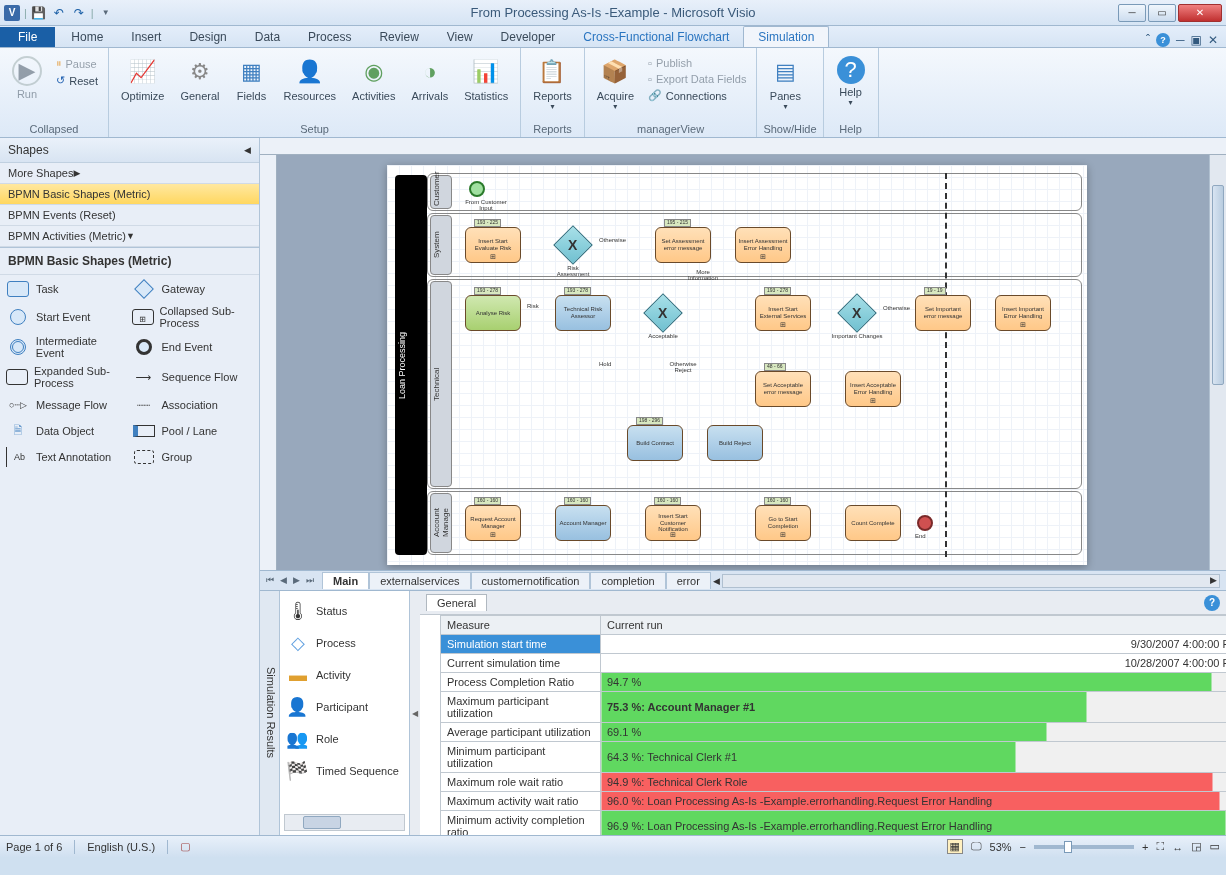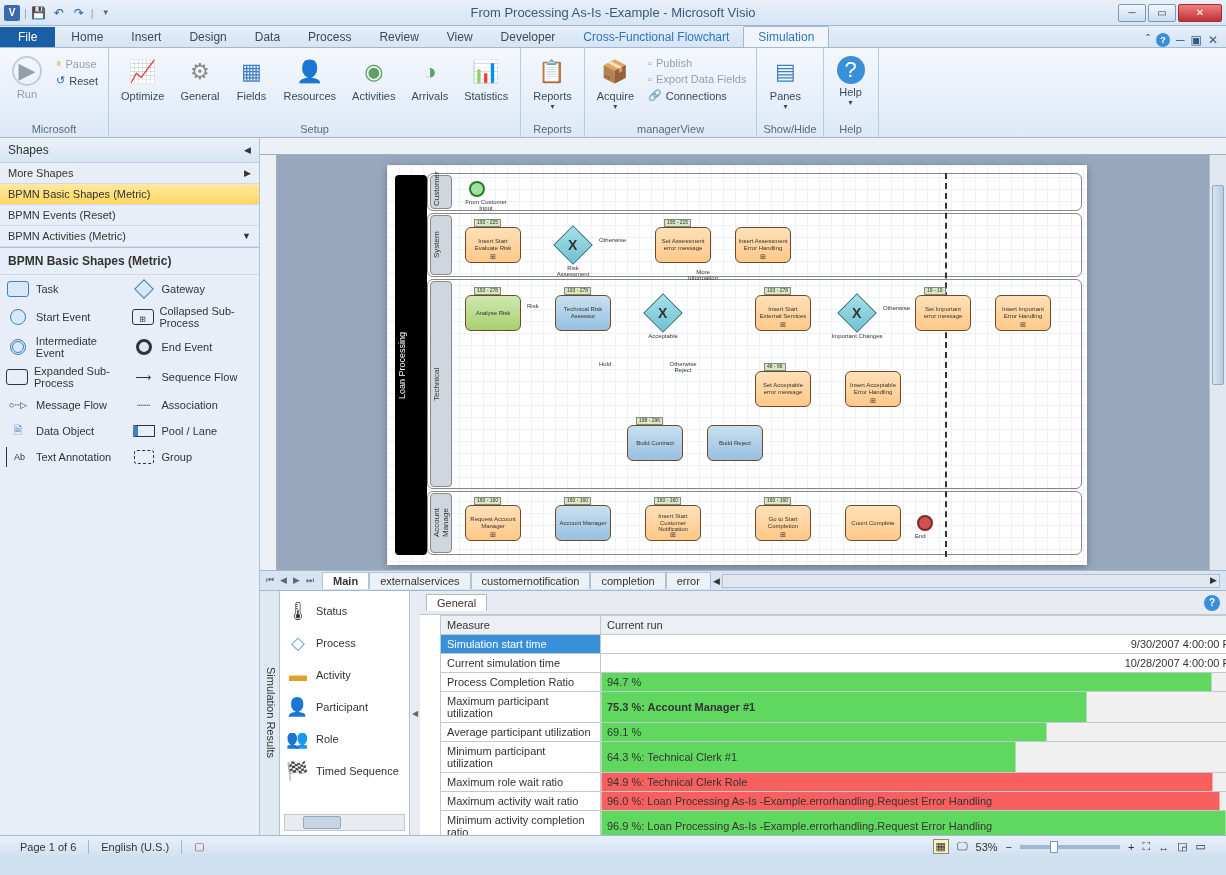--- a/index.html
+++ b/index.html
@@ -29,21 +29,21 @@
   .group-label { text-align: center; font-size: 11px; color: #5a6a7a; padding: 2px 0; }
   .big-btn { display: flex; flex-direction: column; align-items: center; padding: 2px 6px; font-size: 11px; min-width: 42px; cursor: pointer; color:#3a4a5a; }
   .big-btn .ico { width: 32px; height: 32px; display: flex; align-items: center; justify-content: center; font-size: 22px; margin-bottom: 2px; }
   .small-row { display: flex; flex-direction: column; gap: 2px; font-size: 11px; padding-top:2px;}
   .small-btn { display: flex; align-items: center; gap: 4px; padding: 1px 4px; cursor:pointer; color:#3a4a5a;}
   
   
   .workspace { display: flex; height: 697px; }
   .shapes-panel { width: 260px; background: #e8eef7; border-right: 1px solid #b0c4d8; display: flex; flex-direction: column; }
   .sp-header { padding: 5px 8px; background: linear-gradient(#eaf1fa, #d8e4f2); border-bottom: 1px solid #c0d0e0; font-size: 12px; display: flex; justify-content: space-between; align-items:center;}
-  .sp-item { padding: 4px 8px; border-bottom: 1px solid #d0dae6; font-size: 11px; cursor: pointer; display:flex; justify-content:space-between; align-items:center;}
+  .sp-item { padding: 4px 8px; border-bottom: 1px solid #d0dae6; font-size: 11px; cursor: pointer; display:flex; justify-content:flex-start; align-items:center;}
   .sp-item.selected { background: linear-gradient(#ffe8a0, #ffd760); }
   .sp-title { padding: 6px 8px; font-weight: bold; font-size: 12px; border-top:1px solid #b0c4d8; border-bottom:1px solid #d0dae6;}
   .shape-grid { padding: 4px 6px; flex:1; overflow:auto;}
   .shape-row { display: flex; gap: 4px; margin-bottom: 6px; }
   .shape-cell { flex: 1; display: flex; align-items: center; gap: 6px; font-size: 11px; }
   .shape-ico { width: 24px; height: 20px; display: flex; align-items: center; justify-content: center; }
   
   
   .canvas-col { flex: 1; display: flex; flex-direction: column; background: #b8c5d4; }
   .canvas-wrap { flex:1; display:flex; position:relative;}
@@ -95,21 +95,21 @@
   .cell-blue { background: #3a90d8; color: #fff; }
   .cell-green1 { background: linear-gradient(90deg, #60d860 94.7%, #f0f0f0 94.7%); }
   .cell-green2 { background: linear-gradient(90deg, #60d860 75.3%, #f0f0f0 75.3%); font-weight: bold; }
   .cell-green3 { background: linear-gradient(90deg, #60d860 69.1%, #f0f0f0 69.1%); }
   .cell-green4 { background: linear-gradient(90deg, #60d860 64.3%, #f0f0f0 64.3%); }
   .cell-red1 { background: linear-gradient(90deg, #f86060 94.9%, #f0f0f0 94.9%); }
   .cell-red2 { background: linear-gradient(90deg, #f86060 96%, #f0f0f0 96%); }
   .cell-green5 { background: linear-gradient(90deg, #60d860 96.9%, #f0f0f0 96.9%); }
   
   
-  .statusbar { height: 22px; background: linear-gradient(#e8f0fa, #d0e0f0); border-top: 1px solid #a0b8d0; display: flex; align-items: center; padding: 0 20px; font-size: 11px; gap: 12px; }
+  .statusbar { height: 22px; background: linear-gradient(#e8f0fa, #d0e0f0); border-top: 1px solid #a0b8d0; display: flex; align-items: center; padding: 0 6px; font-size: 11px; gap: 12px; }
   .status-sep { border-left: 1px solid #a0b8d0; height: 14px; }
   .zoom { margin-left: auto; display: flex; align-items: center; gap: 8px; }
   .slider { width: 100px; height: 4px; background: #a0b8d0; position: relative; }
   .slider .knob { position: absolute; left: 30px; top: -4px; width: 8px; height: 12px; background: #fff; border: 1px solid #7a9ab8; }
 </style>
 </head>
 <body>
 
 <div class="titlebar">
   <div class="qat">
@@ -161,21 +161,21 @@
         <div class="small-btn" style="opacity:0.5;">
             <span style="color:#e08000">⏸</span>
             <span>Pause</span>
           </div>
         <div class="small-btn">
             <span style="color:#2060b0">↺</span>
             <span>Reset</span>
           </div>
       </div>
     </div>
-    <div class="group-label">Microsoft</div>
+    <div class="group-label">Collapsed</div>
   </div>
   <div class="ribbon-group">
     <div class="group-body">
       <div class="big-btn">
           <div class="ico" style="color:#e08000">📈</div>
           <span>Optimize</span>
         </div>
       <div class="big-btn">
           <div class="ico" style="color:#888">⚙</div>
           <span>General</span>

